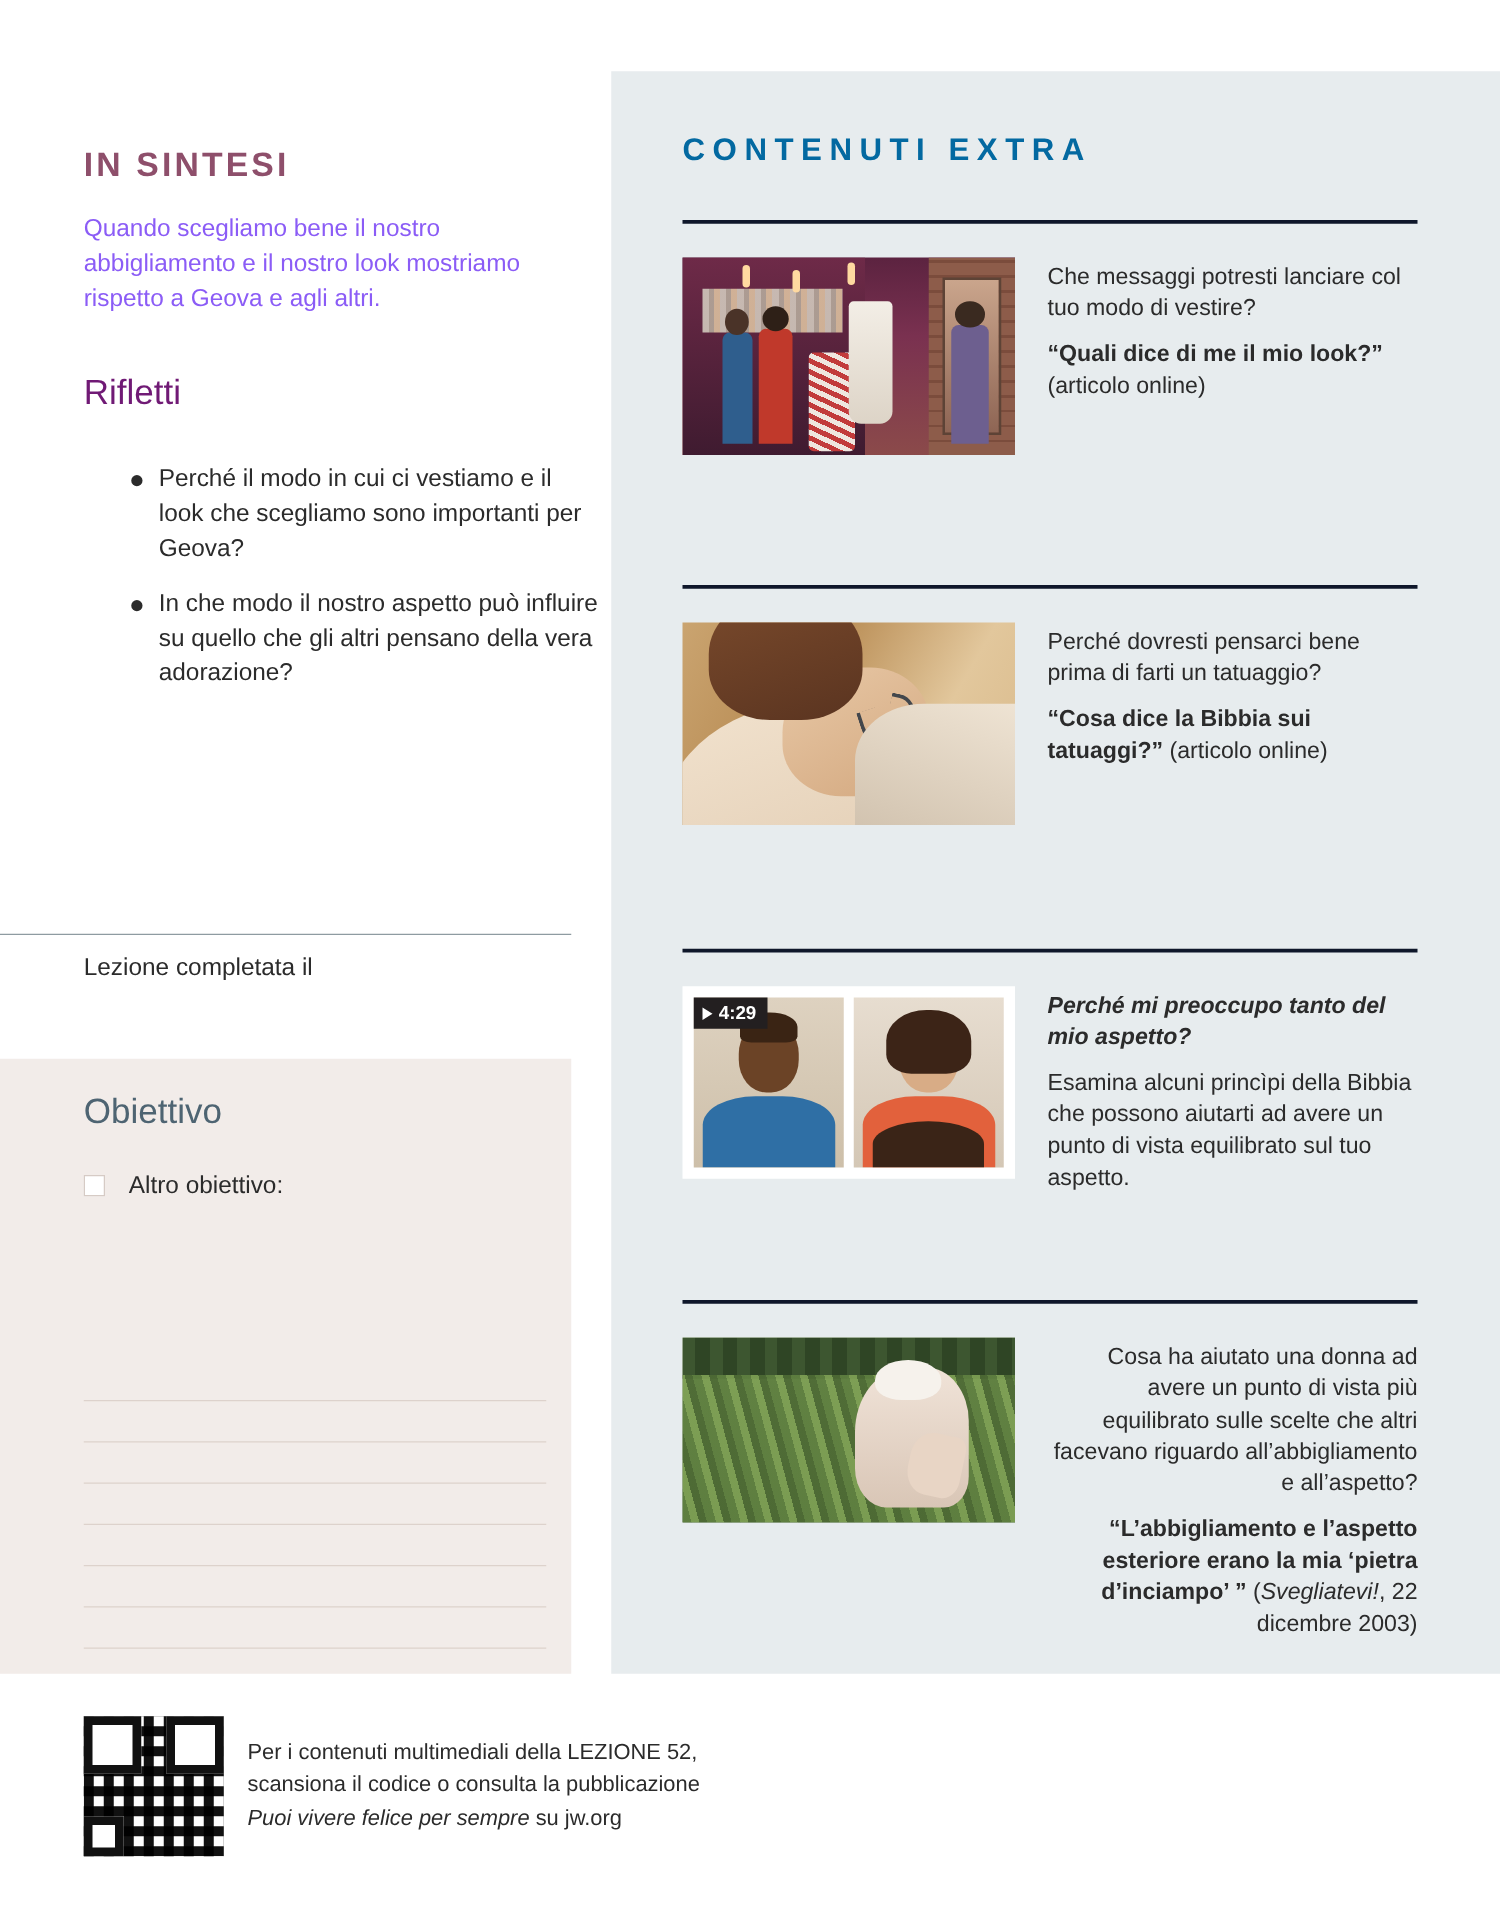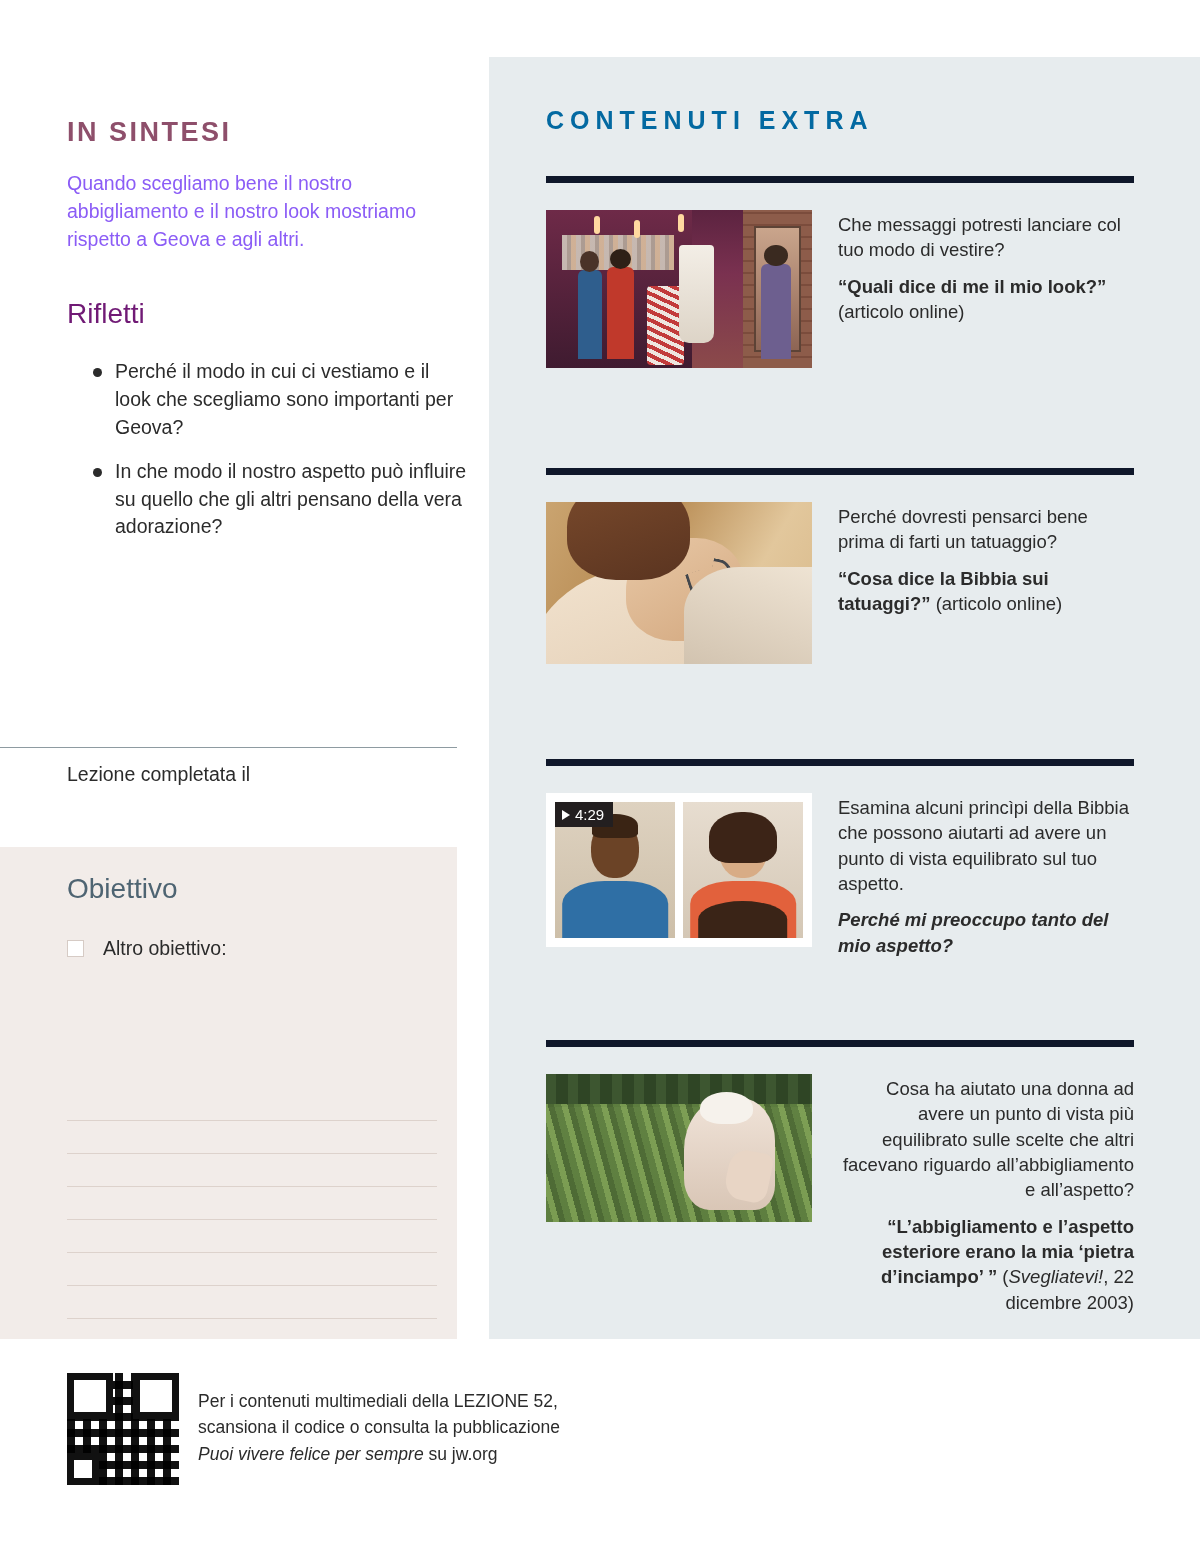--- a/index.html
+++ b/index.html
@@ -35,21 +35,21 @@
   }
 
   .extra-rows {
     position: absolute;
     left: 546px;
     top: 176px;
     width: 588px;
   }
   .extra-row {
     position: relative;
-    border-top: 7px solid #0f172a;
+    border-top: 3px solid #0f172a;
     padding-top: 27px;
     display: flex;
     gap: 26px;
   }
   .extra-row.r1 { height: 292px; }
   .extra-row.r2 { height: 291px; }
   .extra-row.r3 { height: 281px; }
   .extra-row.r4 { height: 300px; text-align: right; }
 
   .thumb {
@@ -154,20 +154,21 @@
   }
 
   
   .video-card {
     width: 266px; height: 154px;
     background: #ffffff;
     position: relative;
     padding: 9px;
     display: flex;
     gap: 8px;
+    font-weight: bold;
   }
   .video-card .pane { flex: 1 1 0; position: relative; overflow: hidden; }
   .pane.left { background: linear-gradient(180deg,#ded2c0,#cdbfa9); }
   .pane.right { background: linear-gradient(180deg,#e7ddd0,#d4c7b5); }
   .pane .head {
     position:absolute; left:50%; top:14%; transform:translateX(-50%);
     width:40%; height:42%; border-radius:46%;
   }
   .pane.left .head { background:#6b4326; }
   .pane.right .head { background:#d8ac86; }
@@ -241,21 +242,21 @@
   .in-sintesi-body {
     position: absolute; left: 67px; top: 170px; width: 370px;
     font-size: 19.5px; line-height: 1.43; color: #8b5cf6;
   }
   .rifletti-title {
     position: absolute; left: 67px; top: 298px;
     font-size: 28px; color: #701a75;
   }
   .rifletti-list {
     position: absolute; left: 67px; top: 358px; width: 400px;
-    margin: 0; padding: 0; list-style: none;
+    margin: 12px; padding: 0; list-style: none;
     font-size: 19.5px; line-height: 1.43;
   }
   .rifletti-list li {
     position: relative; padding-left: 48px; margin-bottom: 16px;
   }
   .rifletti-list li:before {
     content: ""; position: absolute; left: 26px; top: 10px;
     width: 9px; height: 9px; border-radius: 50%; background: #2b2b2b;
   }
 
@@ -371,22 +372,22 @@
           <div class="head"></div>
             <div class="body"></div>
         </div>
         <div class="pane right">
           <div class="head"></div>
             <div class="body"></div>
         </div>
       </div>
     </div>
     <div class="row-text">
+      <p><span class="bi">Perché mi preoccupo tanto del mio aspetto?</span></p>
       <p>Esamina alcuni princìpi della Bibbia che possono aiutarti ad avere un punto di vista equilibrato sul tuo aspetto.</p>
-      <p><span class="bi">Perché mi preoccupo tanto del mio aspetto?</span></p>
     </div>
   </div>
 
   <div class="extra-row r4">
     <div class="thumb">
       <div class="img-field">
         <div class="trees"></div>
         <div class="crop"></div>
         <div class="woman"></div>
         <div class="scarf"></div>

